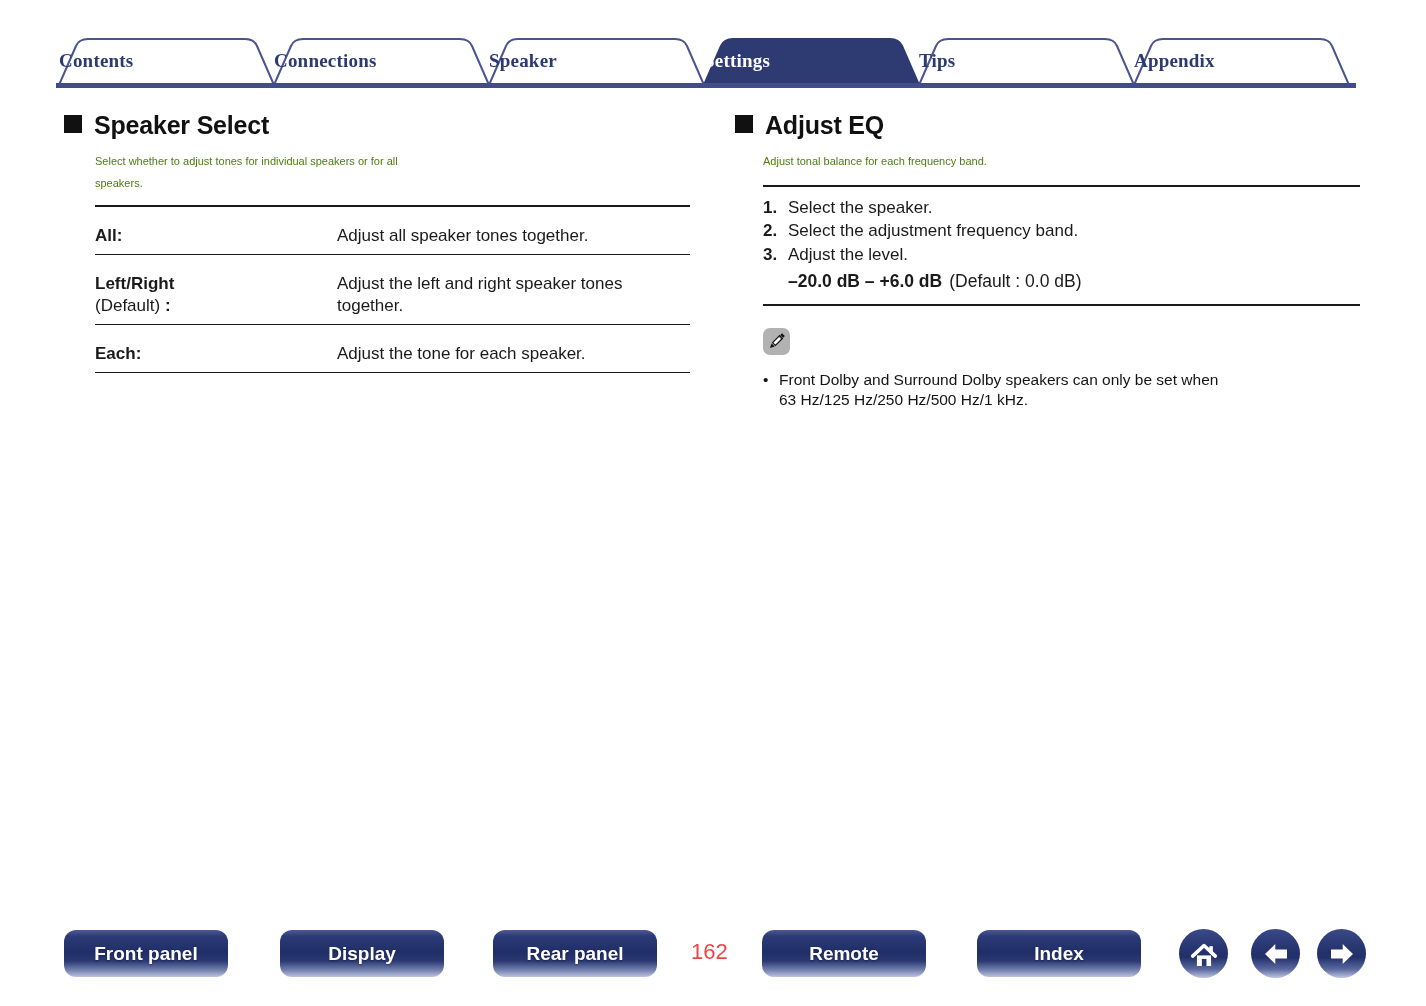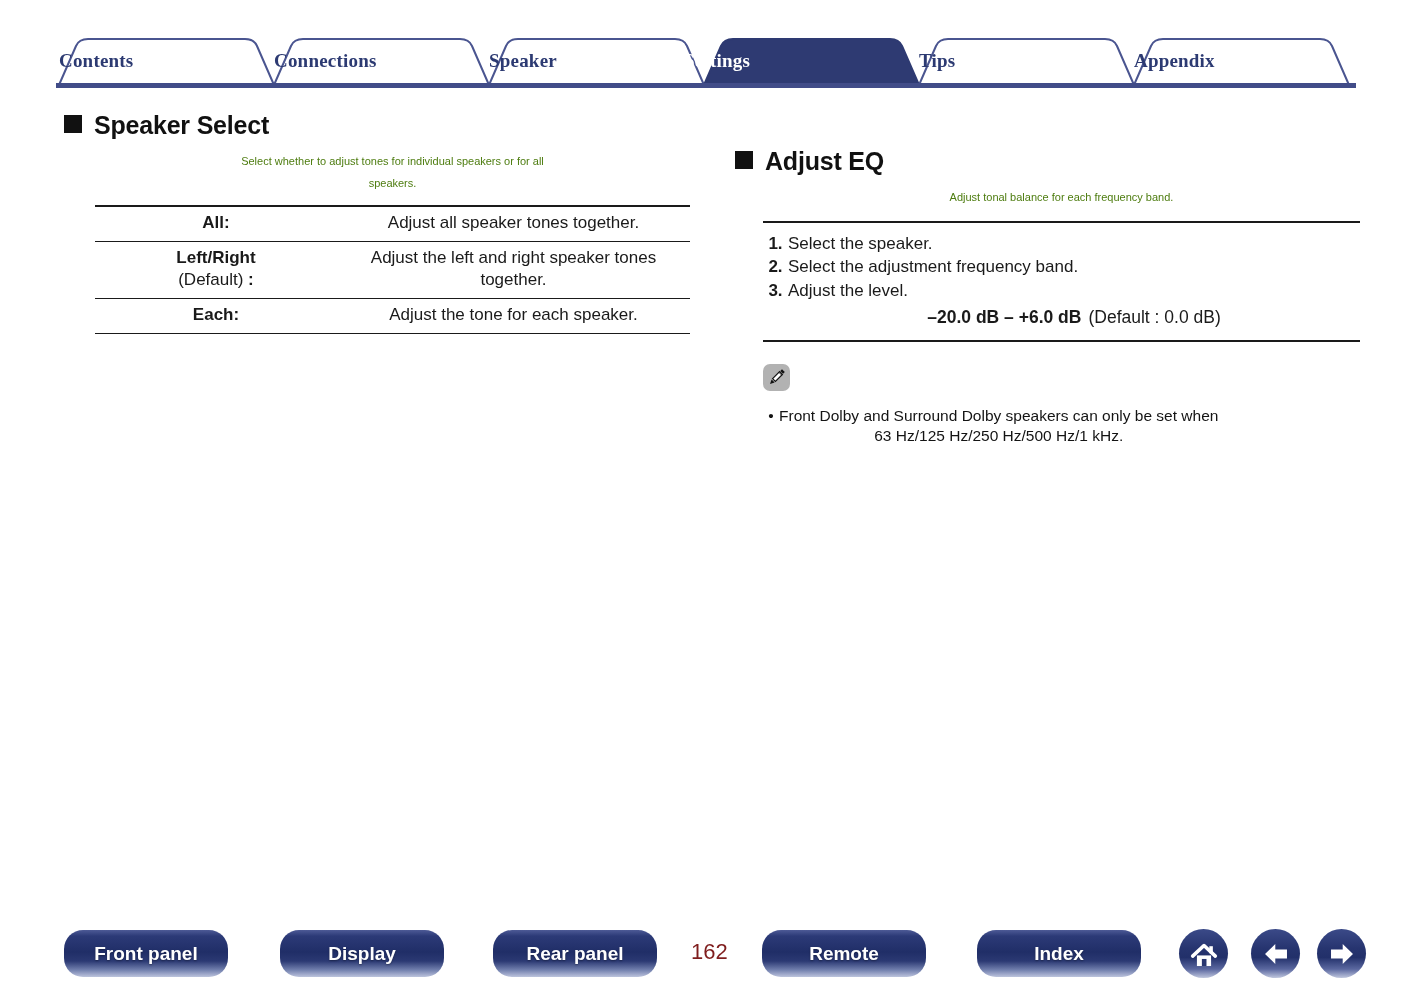--- a/index.html
+++ b/index.html
@@ -14,39 +14,39 @@
   .tab-bar { position: absolute; left: 56px; top: 37px; width: 1300px; height: 53px; }
   .tab-bar svg { position: absolute; left: 0; top: 0; }
   .tab-label {
     position: absolute; top: 13px; width: 215px; text-align: left;
     font-size: 19px; font-weight: bold; color: #2c3a72; cursor: pointer;
     letter-spacing: 0.2px; user-select: none; font-family: Liberation Serif, serif;
   }
   .tab-label.active { color: #ffffff; }
 
   
-  .col { position: absolute; top: 112px; text-align: center; }
+  .col { position: absolute; top: 112px; }
   .left-col  { left: 64px;  width: 626px; }
-  .right-col { left: 735px; width: 625px; margin-top: 36px; }
+  .right-col { left: 735px; width: 625px; }
 
   .section-heading { display: flex; align-items: flex-start; }
   .sq { width: 18px; height: 18px; background: #111; flex: none; margin-top: 3px; }
   .section-heading h2 {
     margin: 0 0 0 12px; font-size: 25px; line-height: 26px; font-weight: bold;
     color: #111; letter-spacing: -0.2px;
   }
   .left-col  .body-indent { margin-left: 31px; }
   .right-col .body-indent { margin-left: 28px; }
 
   .pre { white-space: pre-line; }
   .intro { margin: 13px 0 0 0; font-size: 11px; line-height: 21.5px; color: #4d7c0f; }
 
   
   .def-table { margin-top: 11px; width: 595px; border-top: 2px solid #1a1a1a; }
-  .def-row { display: grid; grid-template-columns: 242px 1fr; border-bottom: 1px solid #1a1a1a; padding: 5px 0 7px; }
+  .def-row { display: grid; grid-template-columns: 242px 1fr; border-bottom: 1px solid #1a1a1a; padding: 18px 0 7px; }
   .def-term, .def-desc { font-size: 17px; line-height: 22px; }
   .b { font-weight: bold; }
 
   
   .hr { border-top: 2px solid #1a1a1a; height: 0; }
   .hr-top { margin: 12px 0 9px 0; }
   .hr-bottom { margin: 10px 0 0 0; }
   .step-row { display: flex; font-size: 17px; line-height: 23.5px; }
   .step-num { font-weight: bold; width: 25px; flex: none; }
   .step-detail { margin: 4px 0 3px 25px; font-size: 17.5px; line-height: 23.5px; font-weight: bold; }
@@ -56,27 +56,27 @@
   .note-icon {
     margin-top: 22px; width: 27px; height: 27px; background: #b2b2b2;
     border-radius: 7px; display: flex; align-items: center; justify-content: center;
   }
   .note-item { margin-top: 15px; display: flex; font-size: 15.5px; line-height: 20.5px; color: #141414; }
   .note-bullet { width: 16px; flex: none; font-size: 15.5px; }
 
   
   .footer-btn {
     position: absolute; top: 930px; width: 164px; height: 47px;
-    border: none; border-radius: 19px; cursor: pointer;
+    border: none; border-radius: 12px; cursor: pointer;
     color: #fff; font-family: inherit; font-size: 19px; font-weight: bold;
     text-shadow: 0 1px 2px rgba(0,0,0,0.35);
     background: linear-gradient(to bottom,
       #4d5a96 0%, #2c3a77 13%, #202e67 47%, #2b3973 66%, #7280ae 85%, #bdc4dd 100%);
   }
-  .page-number { position: absolute; left: 691px; top: 939px; font-size: 22px; color: #7f1d1d; }
+  .page-number { position: absolute; left: 691px; top: 939px; font-size: 22px; color: #ef4444; }
   .nav-circle {
     position: absolute; top: 929px; width: 49px; height: 49px; padding: 0;
     border: none; border-radius: 50%; cursor: pointer;
     display: flex; align-items: center; justify-content: center;
     background: linear-gradient(to bottom,
       #3b4a88 0%, #26346f 40%, #22306a 58%, #5b68a0 82%, #c0c7de 100%);
   }
 </style>
 </head>
 <body>
@@ -89,21 +89,21 @@
       <path d="M218 48 L235 9 Q238 2 247 2 L404 2 Q413 2 416 9 L433 48" fill="#ffffff" stroke="#4a5590" stroke-width="2"></path>
       <path d="M433 48 L450 9 Q453 2 462 2 L619 2 Q628 2 631 9 L648 48" fill="#ffffff" stroke="#4a5590" stroke-width="2"></path>
       <path d="M648 48 L665 9 Q668 2 677 2 L834 2 Q843 2 846 9 L863 48" fill="#2e3a72" stroke="#2e3a72" stroke-width="2"></path>
       <path d="M863 48 L880 9 Q883 2 892 2 L1049 2 Q1058 2 1061 9 L1078 48" fill="#ffffff" stroke="#4a5590" stroke-width="2"></path>
       <path d="M1078 48 L1095 9 Q1098 2 1107 2 L1264 2 Q1273 2 1276 9 L1293 48" fill="#ffffff" stroke="#4a5590" stroke-width="2"></path>
       <rect x="0" y="46" width="1300" height="5" fill="#414c88"></rect>
     </svg>
     <div class="tab-label" style="left:3px">Contents</div>
     <div class="tab-label" style="left:218px">Connections</div>
     <div class="tab-label" style="left:433px">Speaker</div>
-    <div class="tab-label active" style="left:628px">Settings</div>
+    <div class="tab-label active" style="left:648px">Settings</div>
     <div class="tab-label" style="left:863px">Tips</div>
     <div class="tab-label" style="left:1078px">Appendix</div>
   </nav>
 
   <section class="col left-col">
     <div class="section-heading">
       <span class="sq"></span>
       <h2>Speaker Select</h2>
     </div>
     <div class="body-indent">

